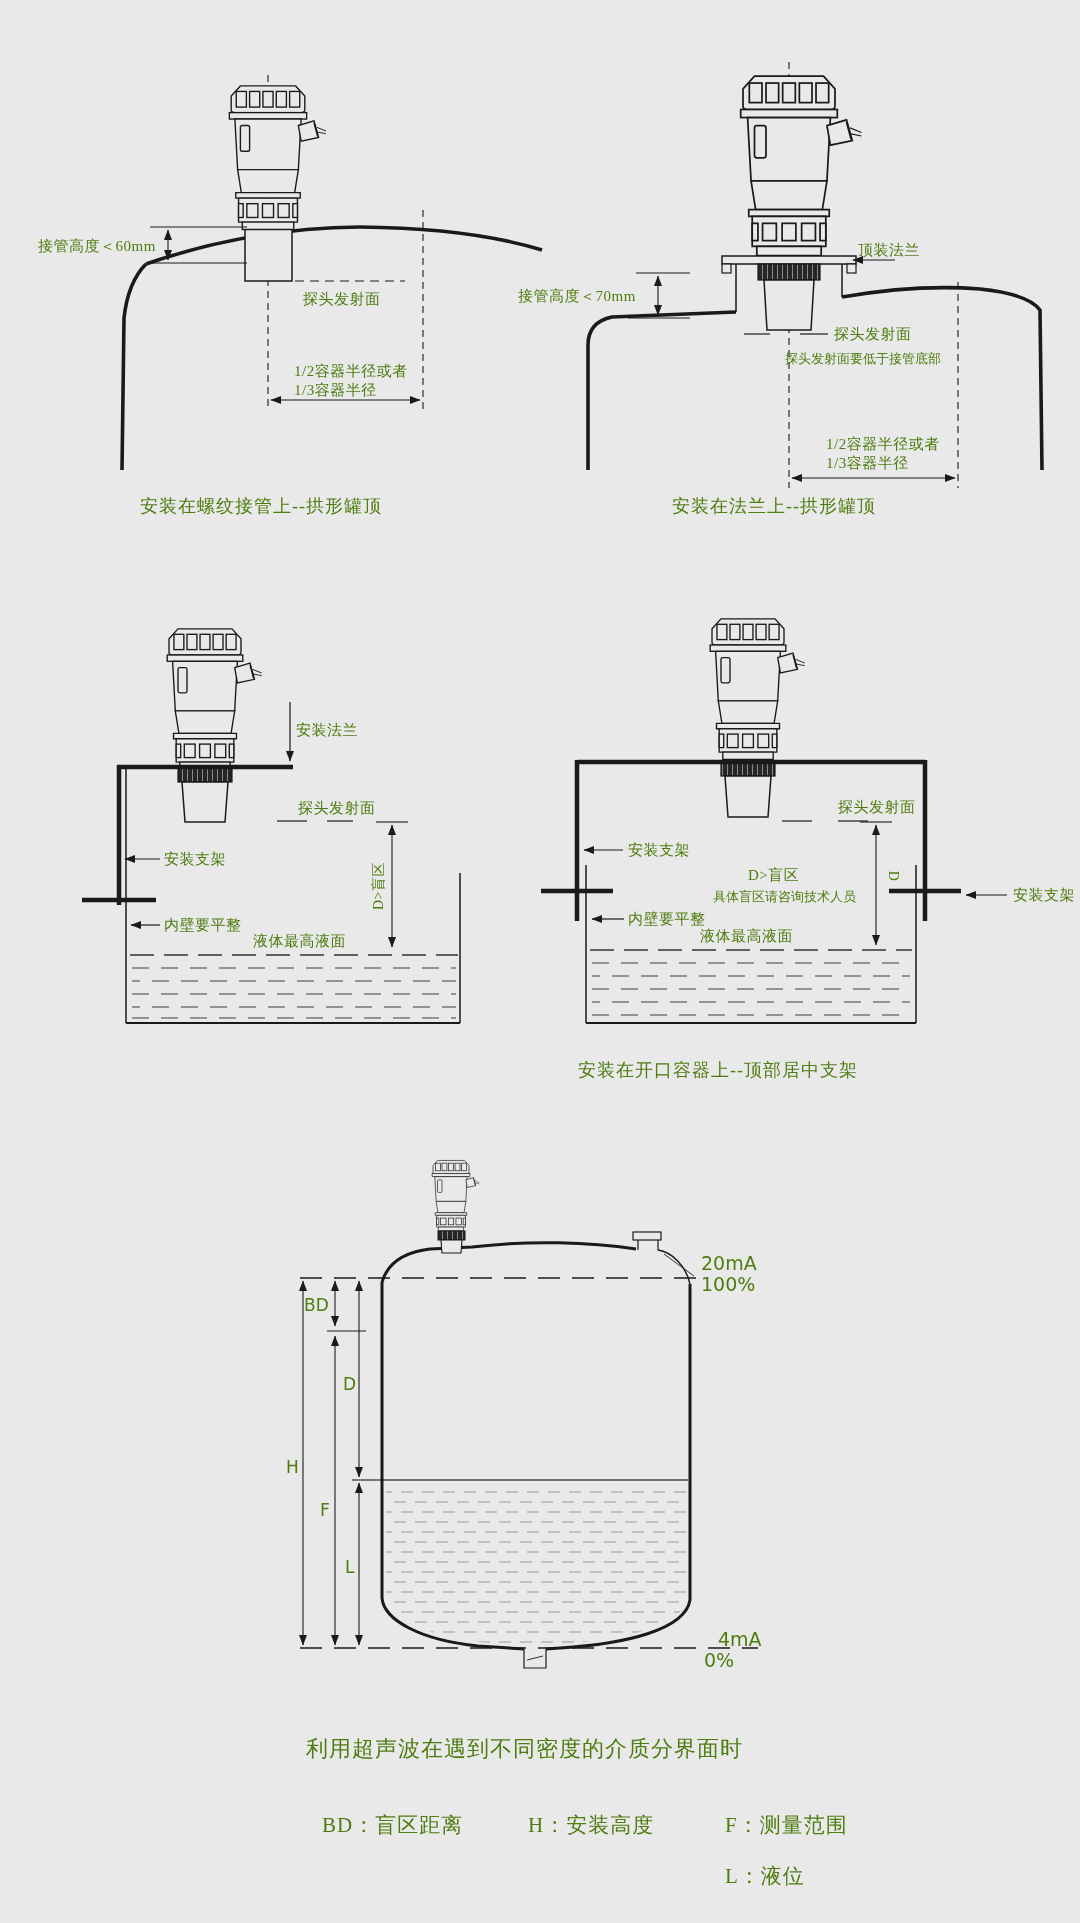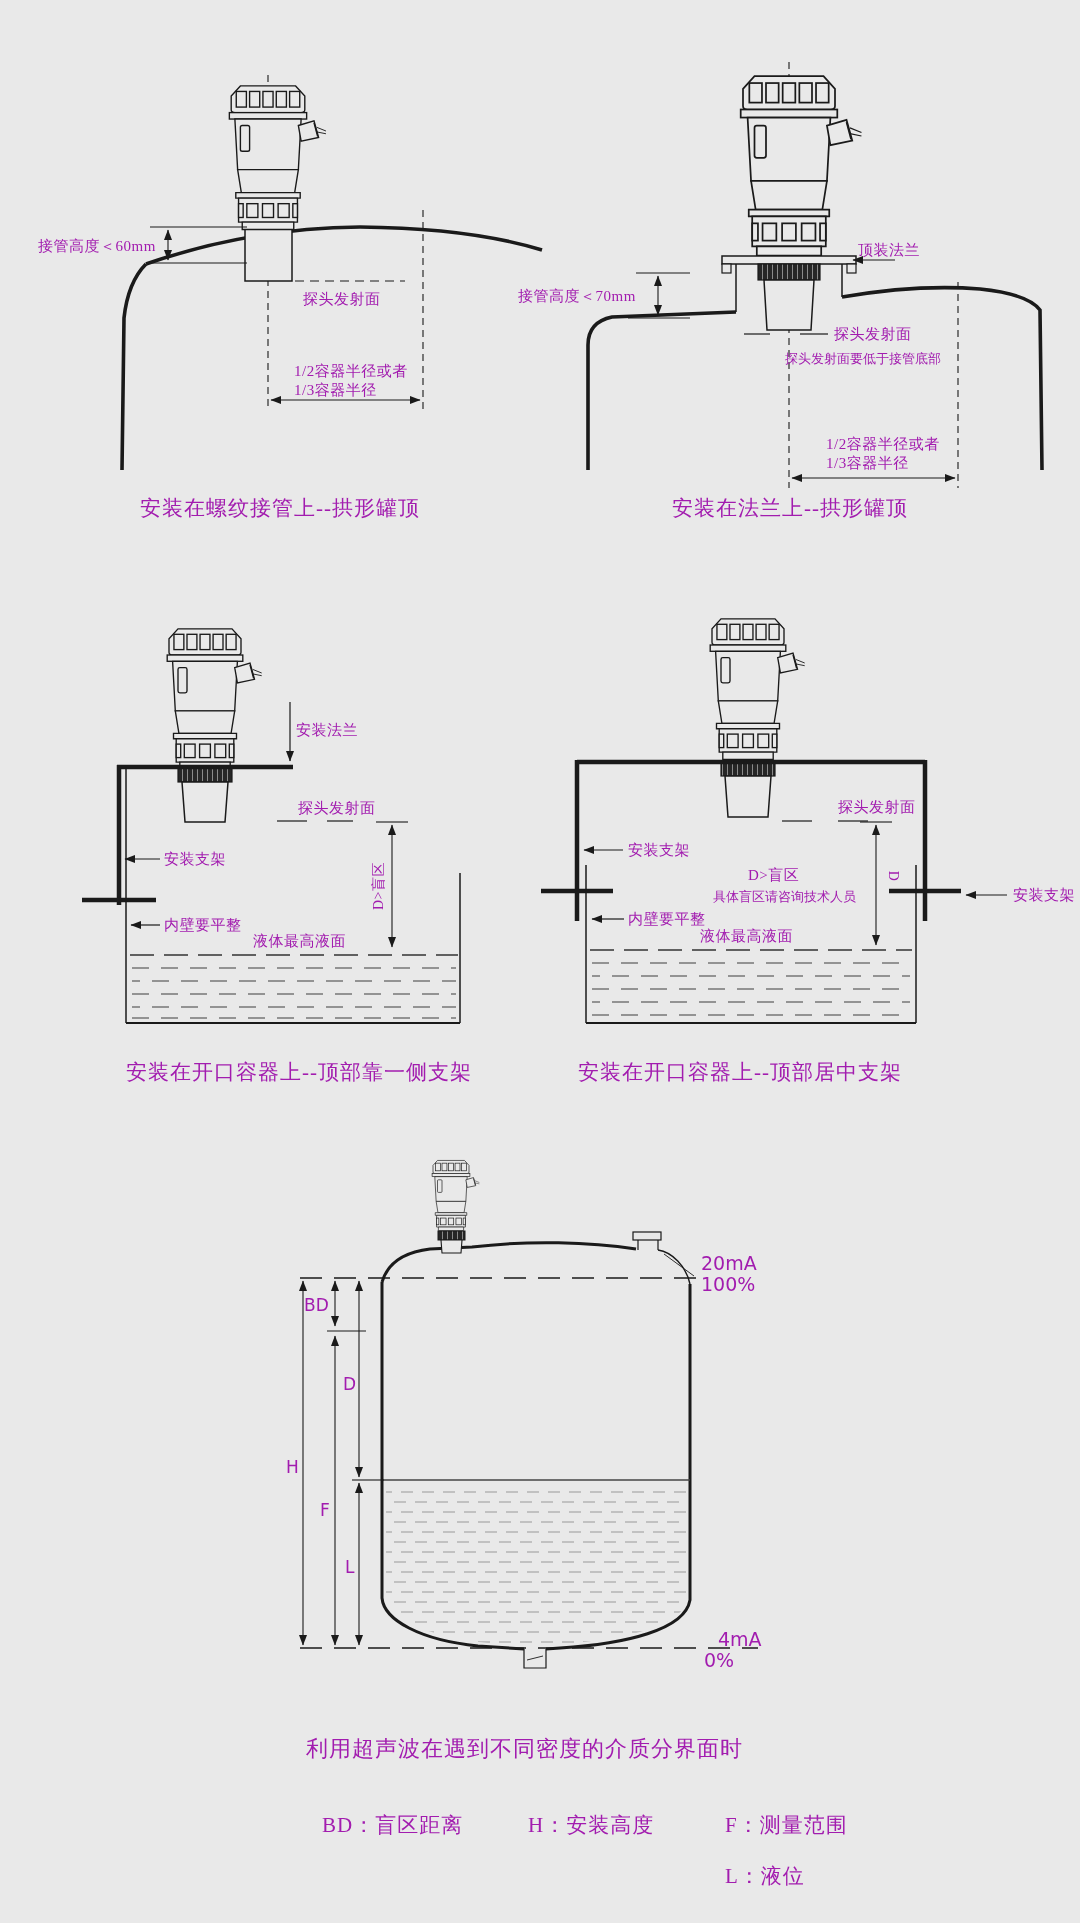--- a/index.html
+++ b/index.html
@@ -1,21 +1,21 @@
 <!DOCTYPE html>
 <html><head>
 <meta charset="utf-8">
 <style>
   html,body{margin:0;padding:0;}
   #page{position:relative;width:1080px;height:1923px;background:#e9e9e9;overflow:hidden;
-        font-family:"Liberation Serif","DejaVu Serif",serif;color:#a21caf;}
+        font-family:"Liberation Serif","DejaVu Serif",serif;color:#4d7c0f;}
   #art{position:absolute;left:0;top:0;}
   .lbl{position:absolute;line-height:1.15;font-size:15px;white-space:nowrap;letter-spacing:0.5px;}
   .sm{font-size:13px;letter-spacing:0px;}
-  .cap{font-size:21px;letter-spacing:1px;}
+  .cap{font-size:18px;letter-spacing:1px;}
   .latin{font-family:"DejaVu Sans","Liberation Sans",sans-serif;font-size:17px;letter-spacing:0;}
   .ma{font-family:"DejaVu Sans","Liberation Sans",sans-serif;font-size:19px;letter-spacing:0;}
   .desc{font-size:22px;letter-spacing:1px;}
   .leg{font-size:21px;letter-spacing:1px;margin-left:44px;}
   .rot270{transform:translate(-50%,-50%) rotate(-90deg);}
   .rot90{transform:translate(-50%,-50%) rotate(90deg);}
 </style>
 </head>
 <body>
 
@@ -240,21 +240,20 @@
   <div class="lbl" style="left:826px;top:436px;">1/2容器半径或者</div>
   <div class="lbl" style="left:826px;top:455px;">1/3容器半径</div>
   <div class="lbl cap" style="left:672px;top:496px;">安装在法兰上--拱形罐顶</div>
 
   <div class="lbl" style="left:296px;top:722px;">安装法兰</div>
   <div class="lbl" style="left:298px;top:800px;">探头发射面</div>
   <div class="lbl rot270" style="left:379px;top:886px;font-size:14px;">D&gt;盲区</div>
   <div class="lbl" style="left:164px;top:851px;">安装支架</div>
   <div class="lbl" style="left:164px;top:917px;">内壁要平整</div>
   <div class="lbl" style="left:253px;top:933px;">液体最高液面</div>
-  <div class="lbl cap" style="left:126px;top:1060px;">安装在开口容器上--顶部靠一侧支架</div>
 
   <div class="lbl" style="left:838px;top:799px;">探头发射面</div>
   <div class="lbl" style="left:748px;top:867px;">D&gt;盲区</div>
   <div class="lbl rot90" style="left:893px;top:876px;font-size:14px;">D</div>
   <div class="lbl sm" style="left:713px;top:890px;">具体盲区请咨询技术人员</div>
   <div class="lbl" style="left:628px;top:842px;">安装支架</div>
   <div class="lbl" style="left:1013px;top:887px;">安装支架</div>
   <div class="lbl" style="left:628px;top:911px;">内壁要平整</div>
   <div class="lbl" style="left:700px;top:928px;">液体最高液面</div>
   <div class="lbl cap" style="left:578px;top:1060px;">安装在开口容器上--顶部居中支架</div>

